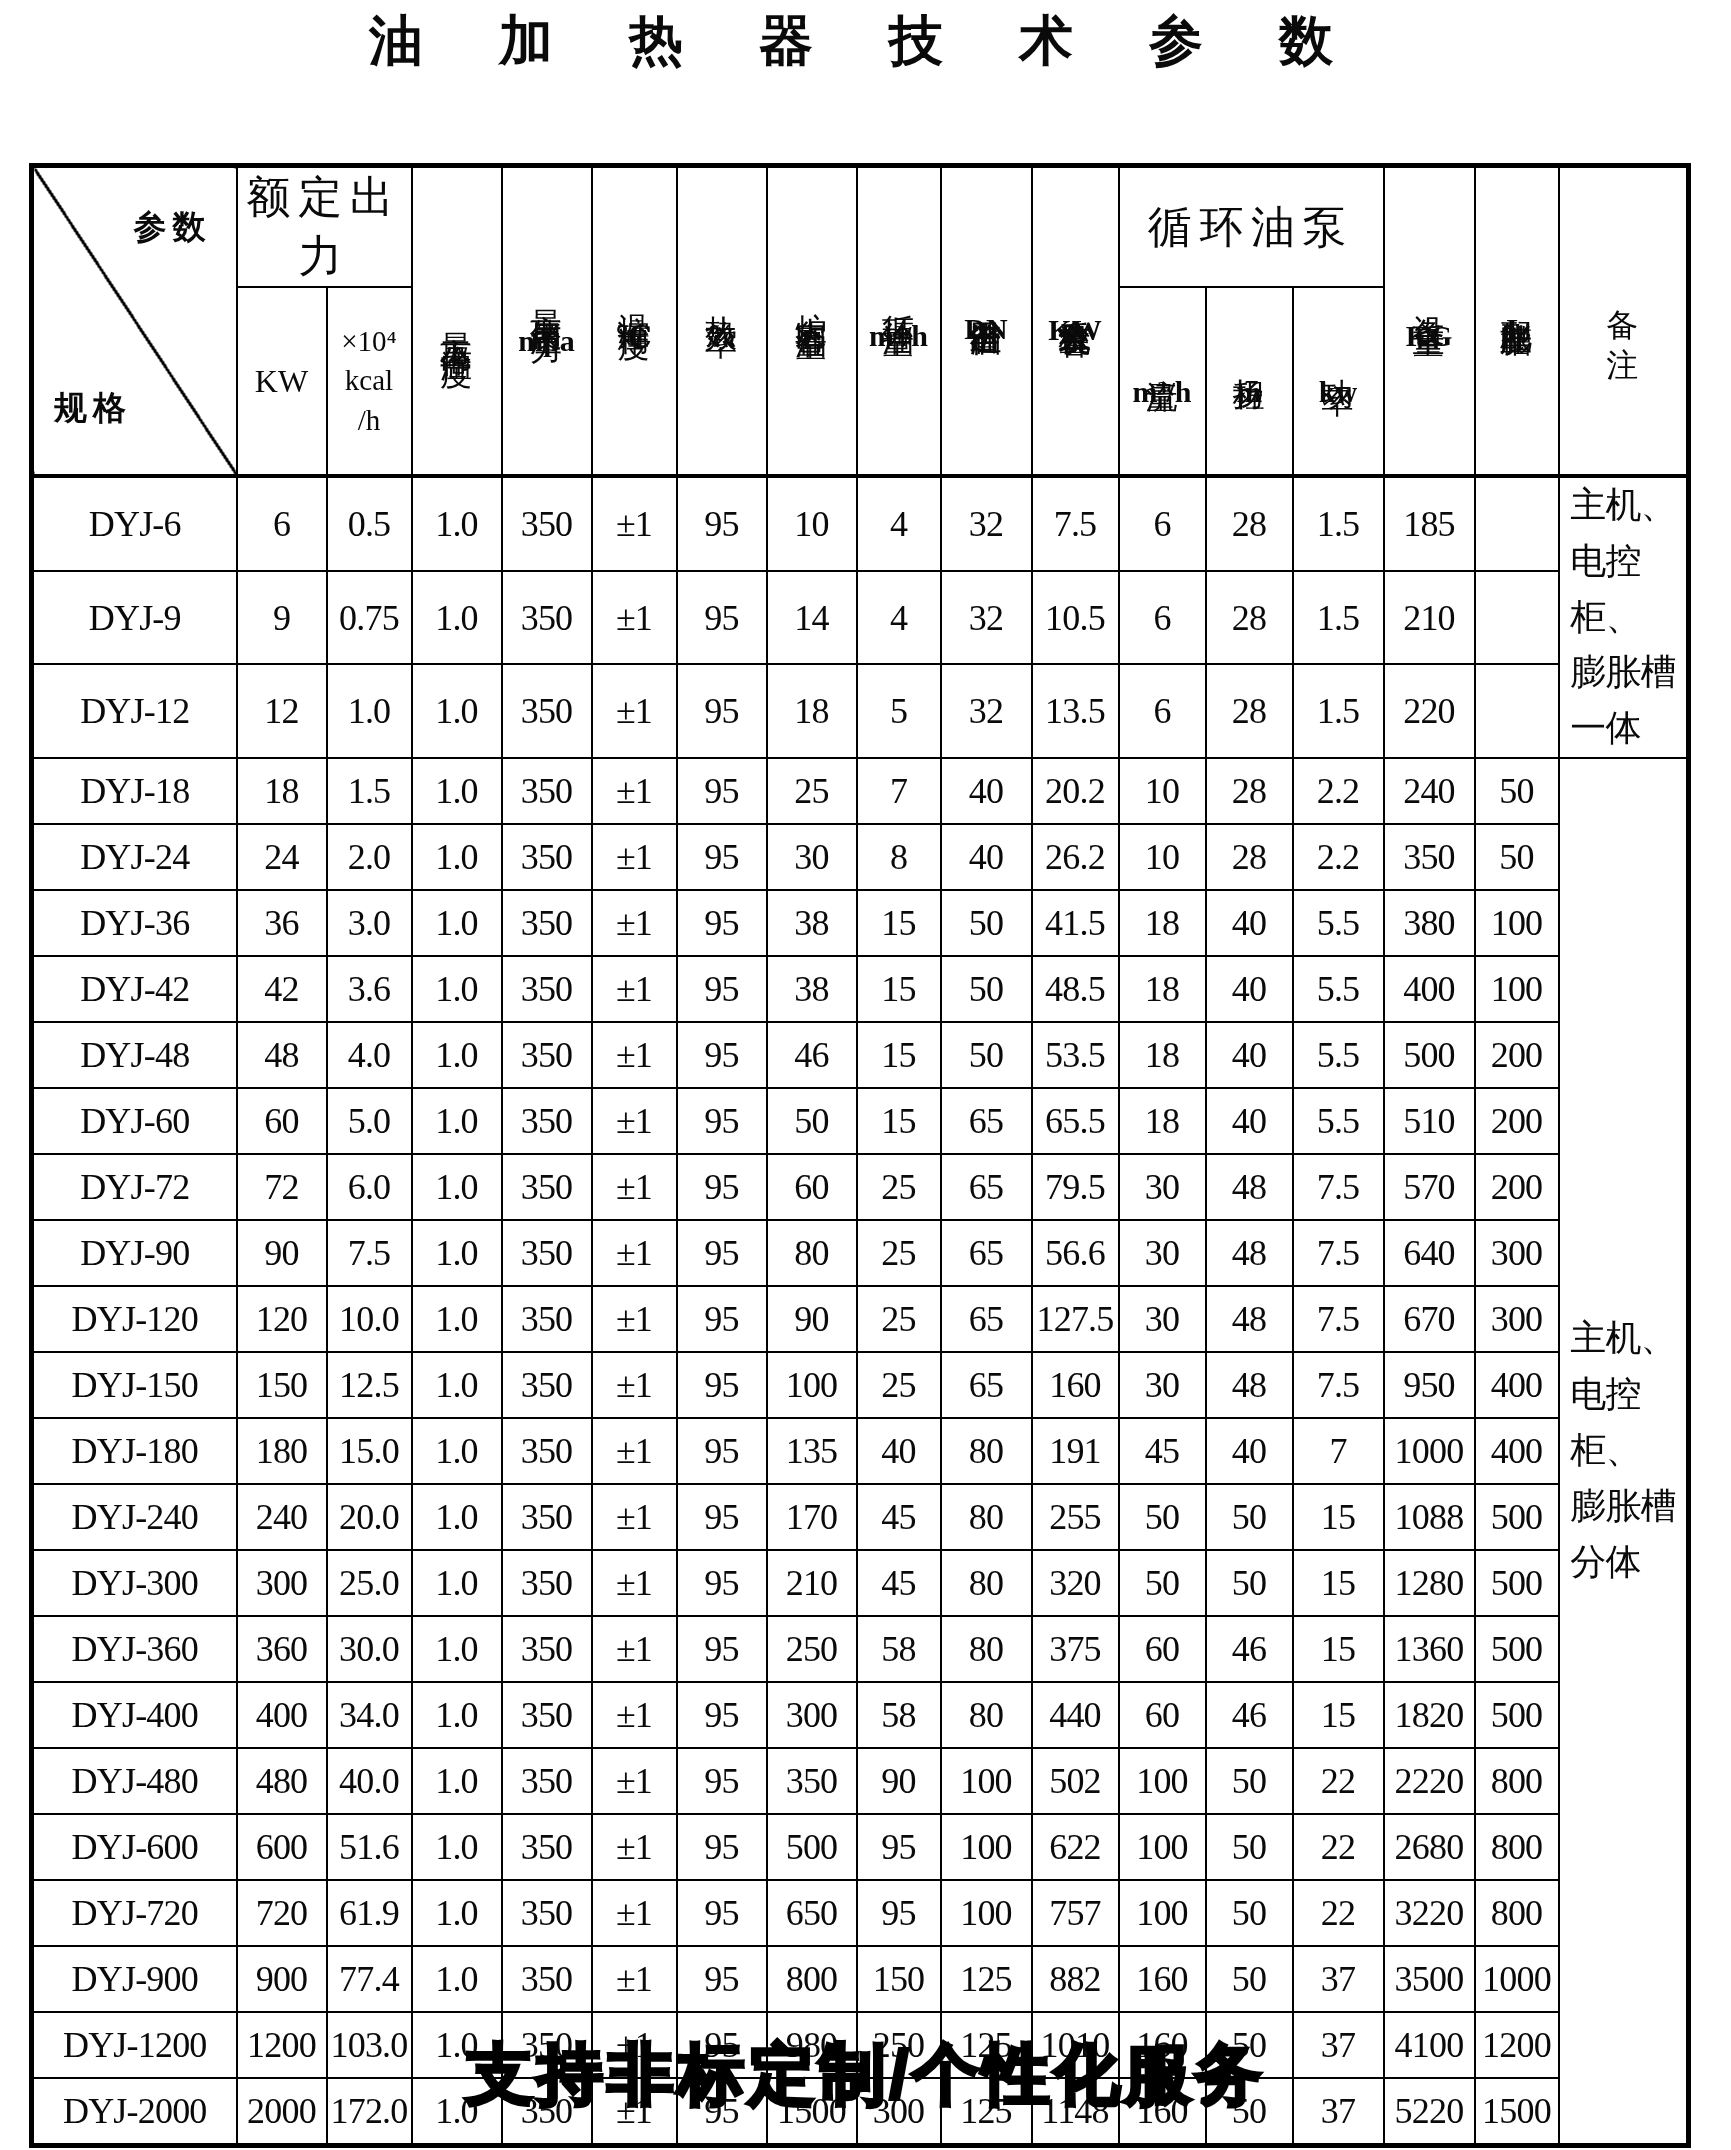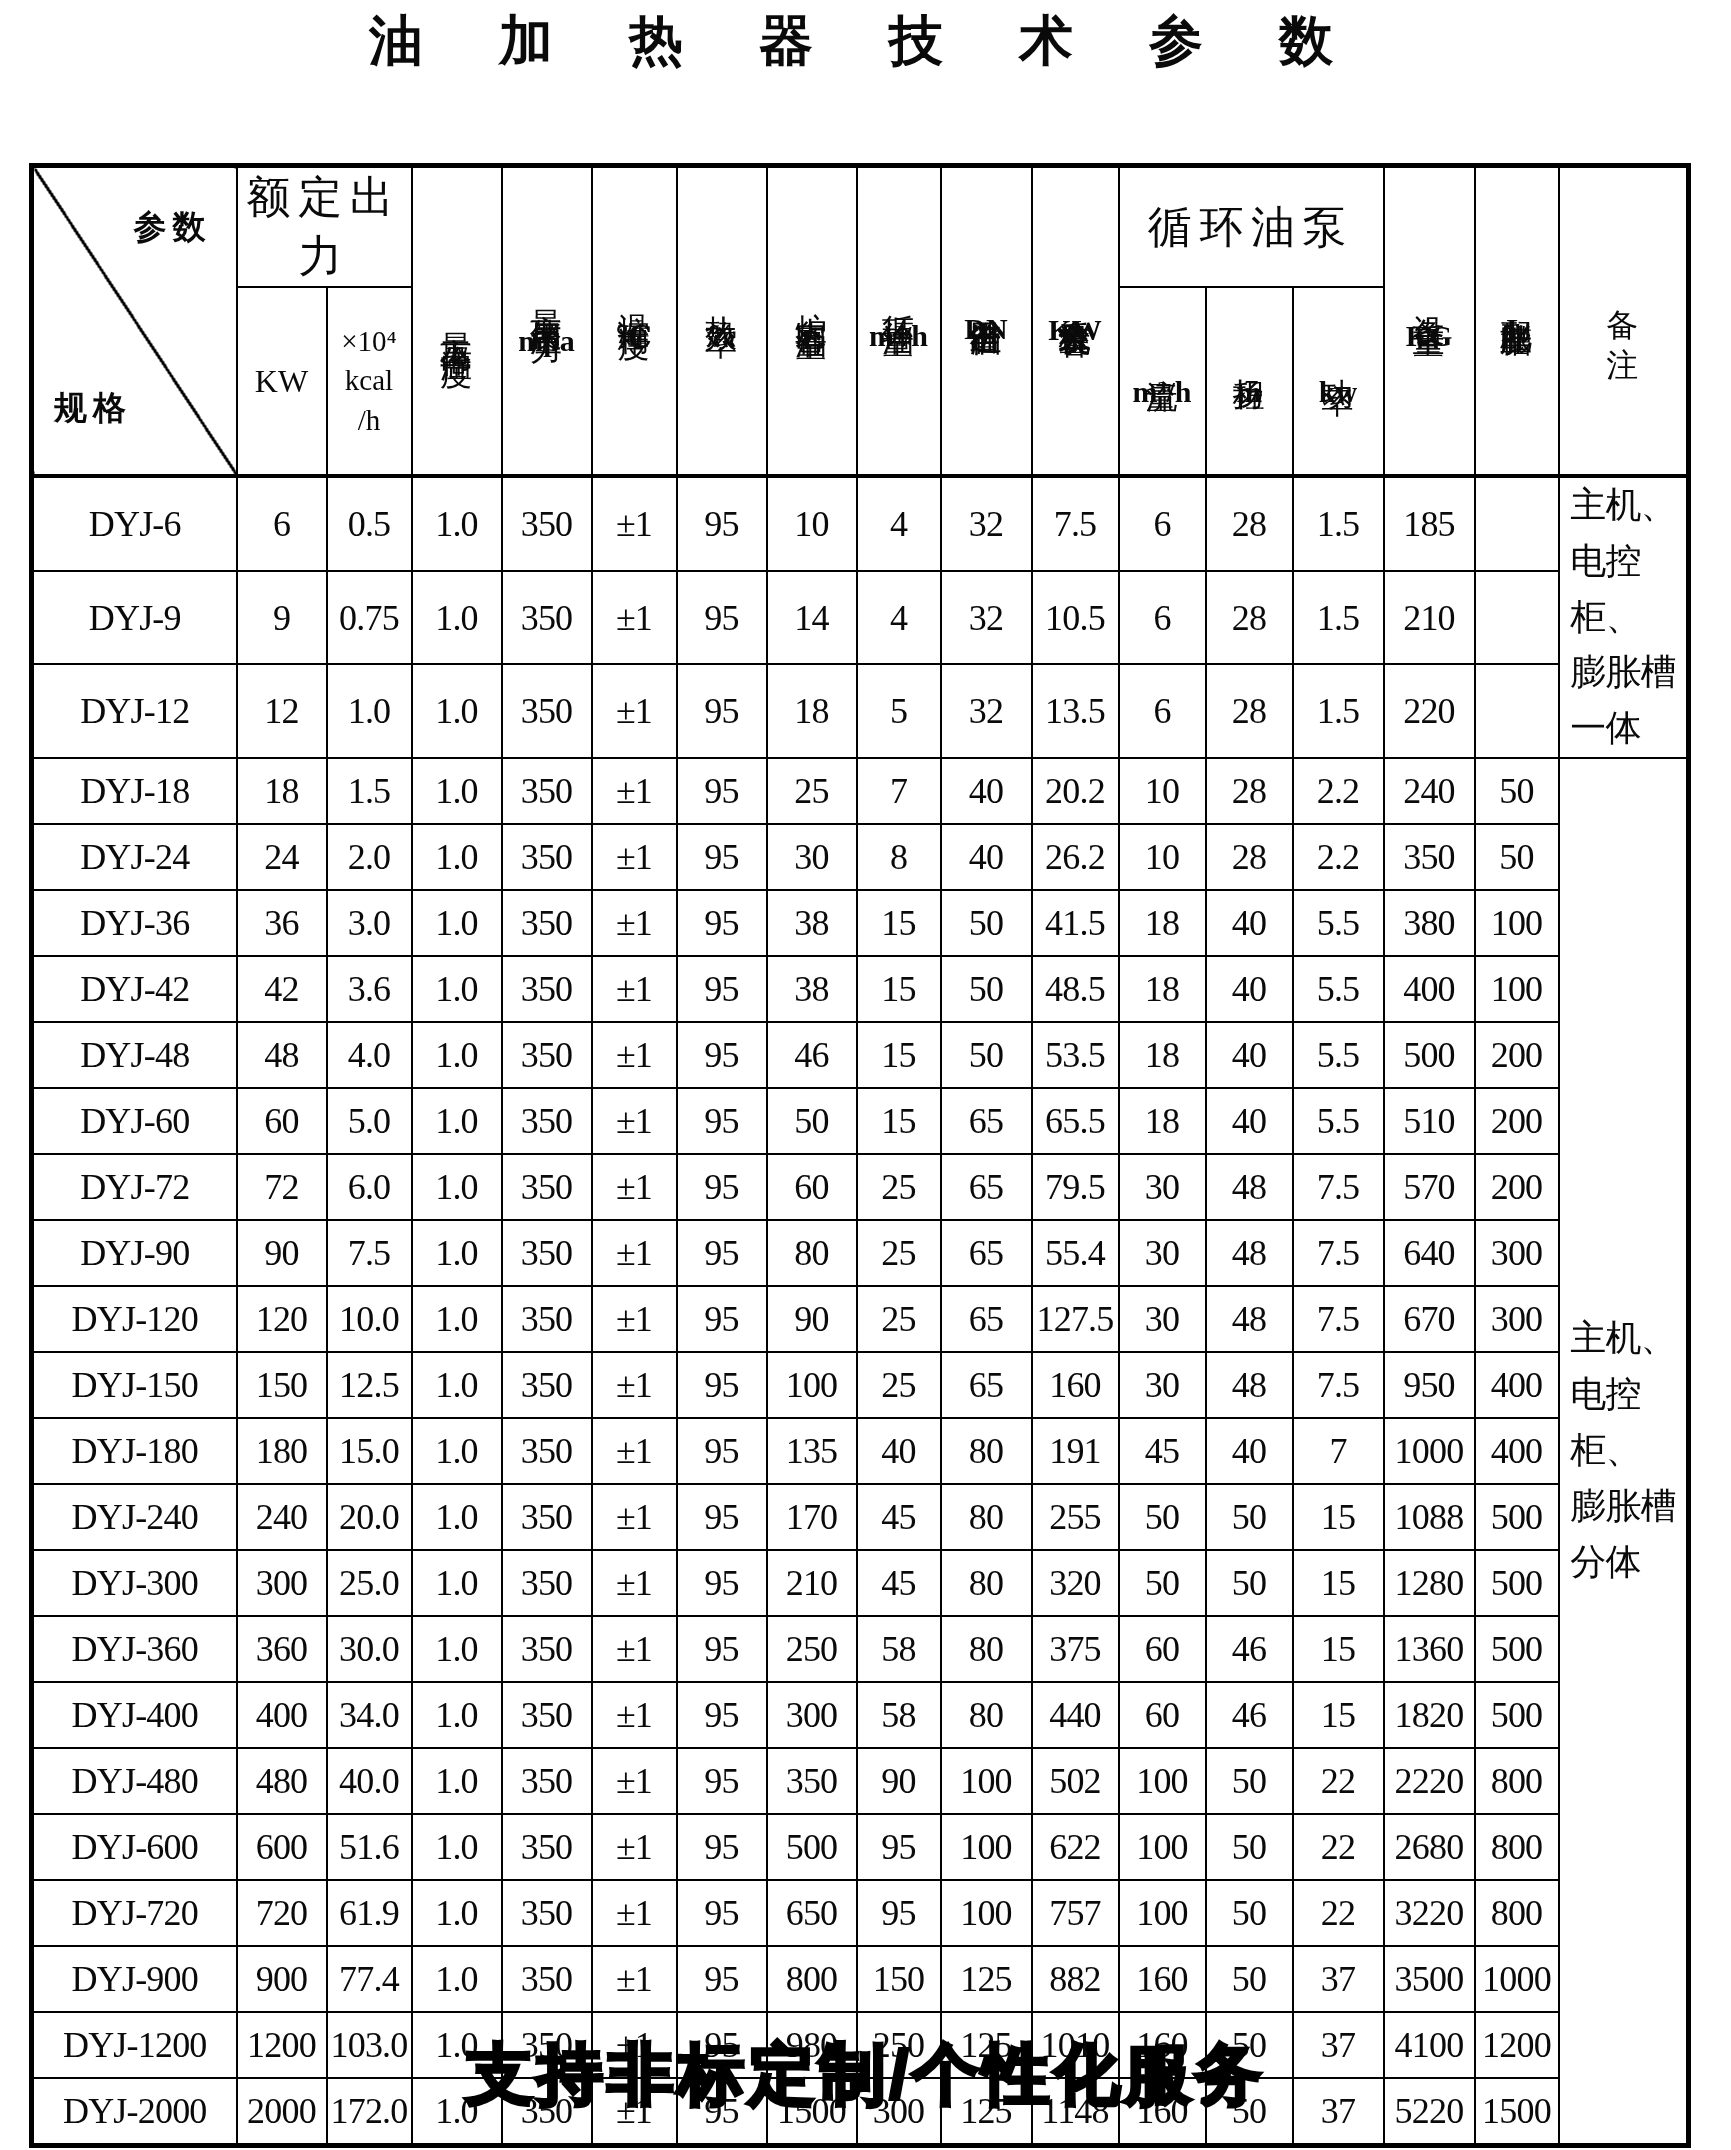--- a/index.html
+++ b/index.html
@@ -369,21 +369,21 @@
         <td class="model">DYJ-90</td>
         <td>90</td>
         <td>7.5</td>
         <td>1.0</td>
         <td>350</td>
         <td>±1</td>
         <td>95</td>
         <td>80</td>
         <td>25</td>
         <td>65</td>
-        <td>55.4</td>
+        <td>56.6</td>
         <td>30</td>
         <td>48</td>
         <td>7.5</td>
         <td>640</td>
         <td>300</td>
       </tr>
       <tr>
         <td class="model">DYJ-120</td>
         <td>120</td>
         <td>10.0</td>

